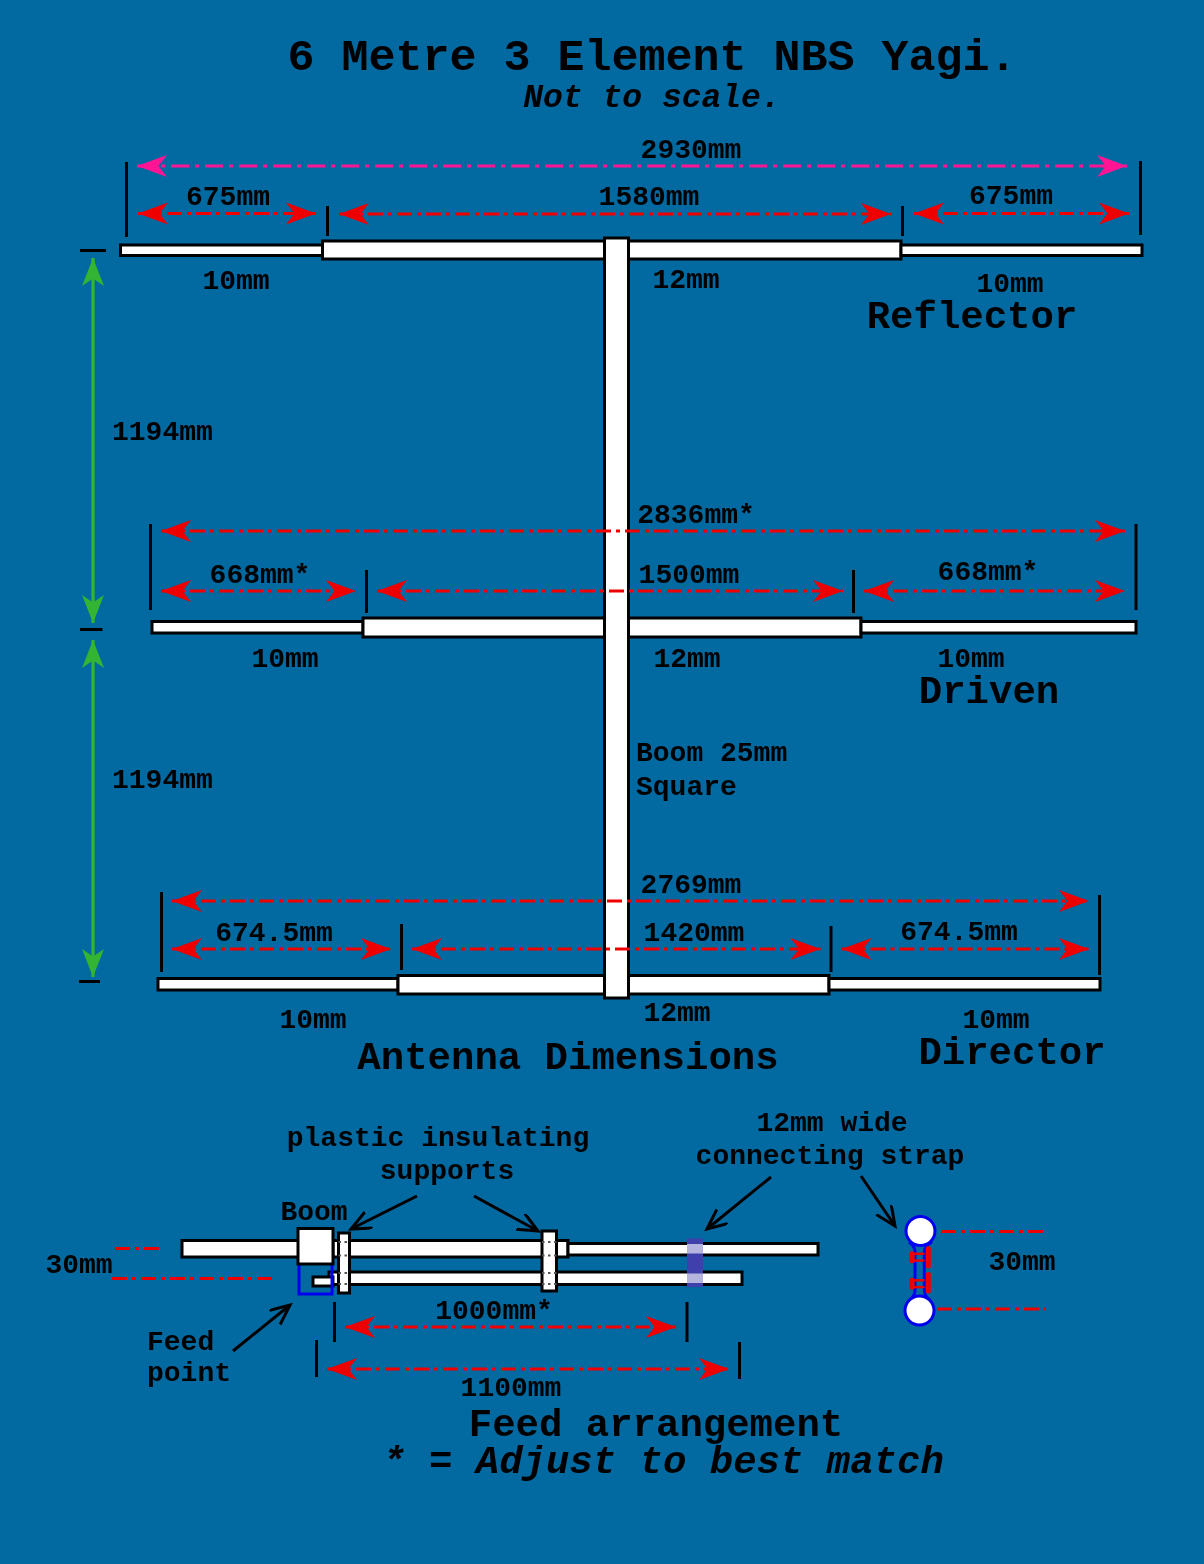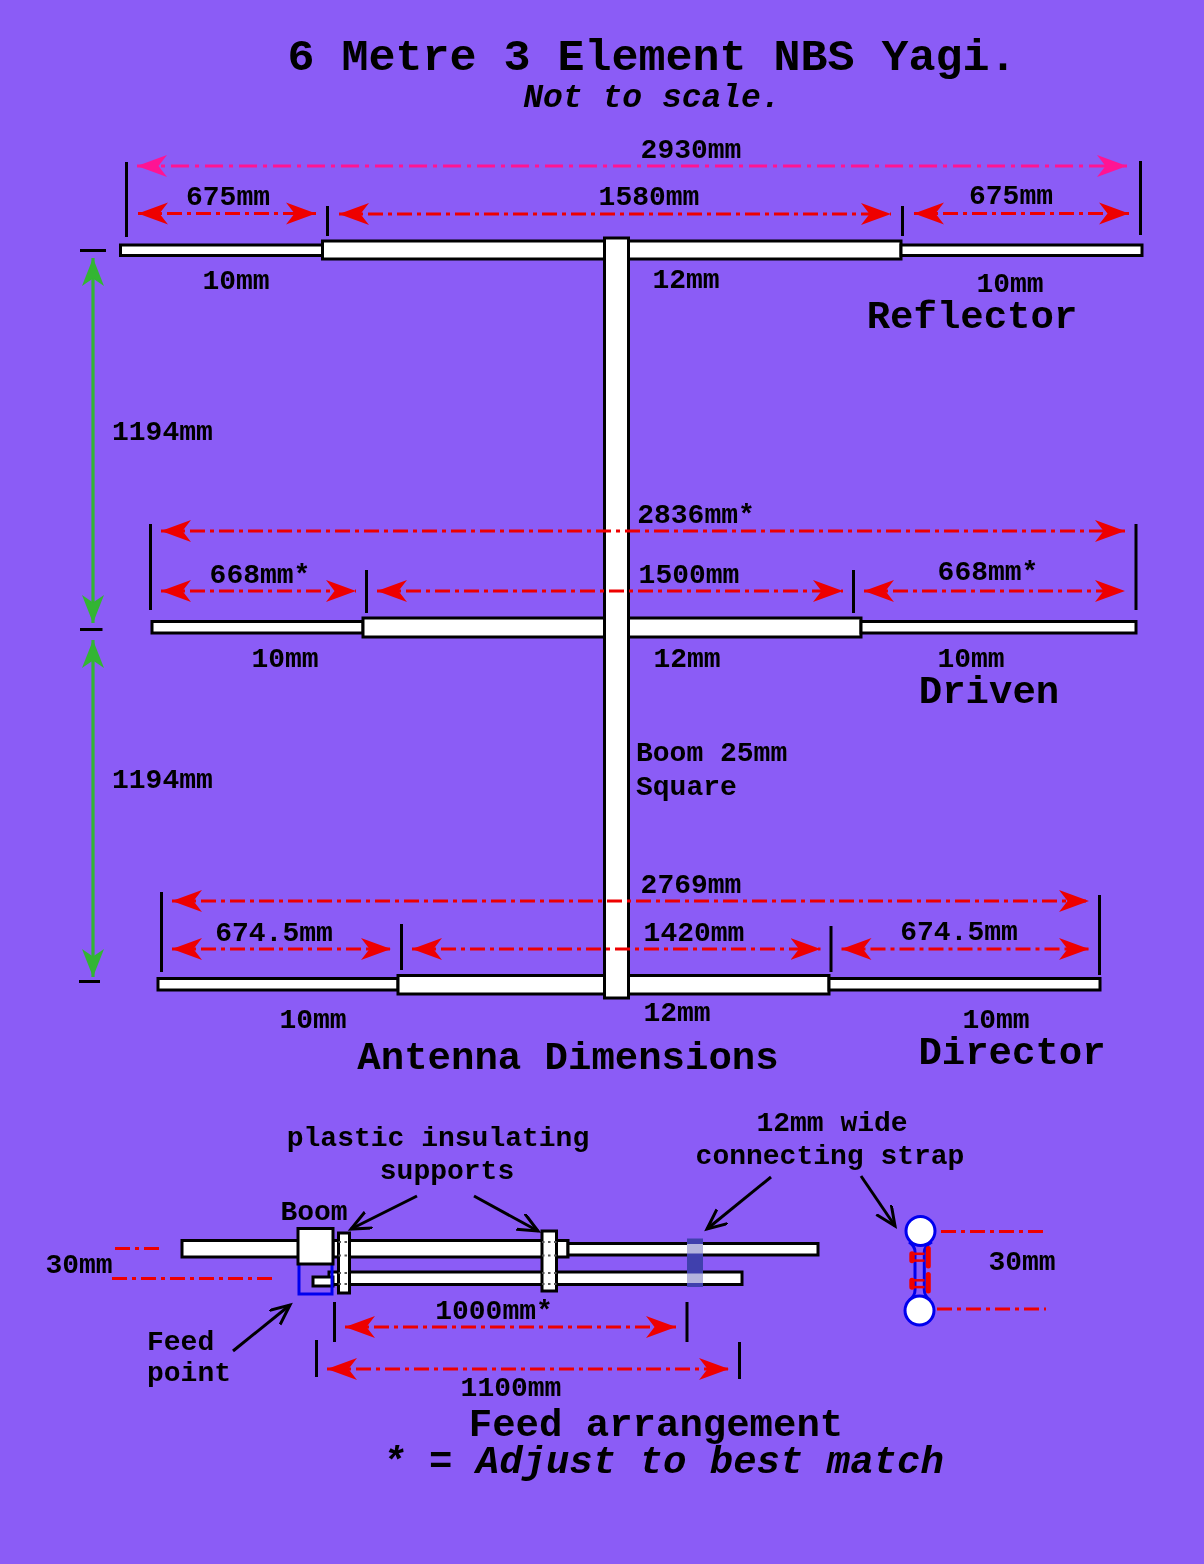--- a/index.html
+++ b/index.html
@@ -1,16 +1,16 @@
 <!DOCTYPE html>
 <html style="--c-red: #ee0000; --c-magenta: #ff1493; --c-green: #33b533; --c-blue: #0000ee; --c-strap-dark: #4040ad; --c-strap-light: #b4b4de; --c-black: #000000;"><head>
 <meta charset="utf-8">
 <style>
   html,body{margin:0;padding:0;background:#ffffff;}
-  .page{position:relative;width:1204px;height:1564px;background:#8b5cf6;overflow:hidden;}
+  .page{position:relative;width:1204px;height:1564px;background:#0369a1;overflow:hidden;}
   svg{position:absolute;left:0;top:0;}
   text{font-family:"Liberation Mono","DejaVu Sans Mono",monospace;font-weight:bold;fill:#000;}
   .t28{font-size:28px;}
   .t33{font-size:33px;}
   .t39{font-size:39px;}
   .t45{font-size:45px;}
   .it{font-style:italic;}
   .mid{text-anchor:middle;}
   .part{fill:#fff;stroke:#000;stroke-width:3;}
   .tick{stroke:#000;stroke-width:3;}

